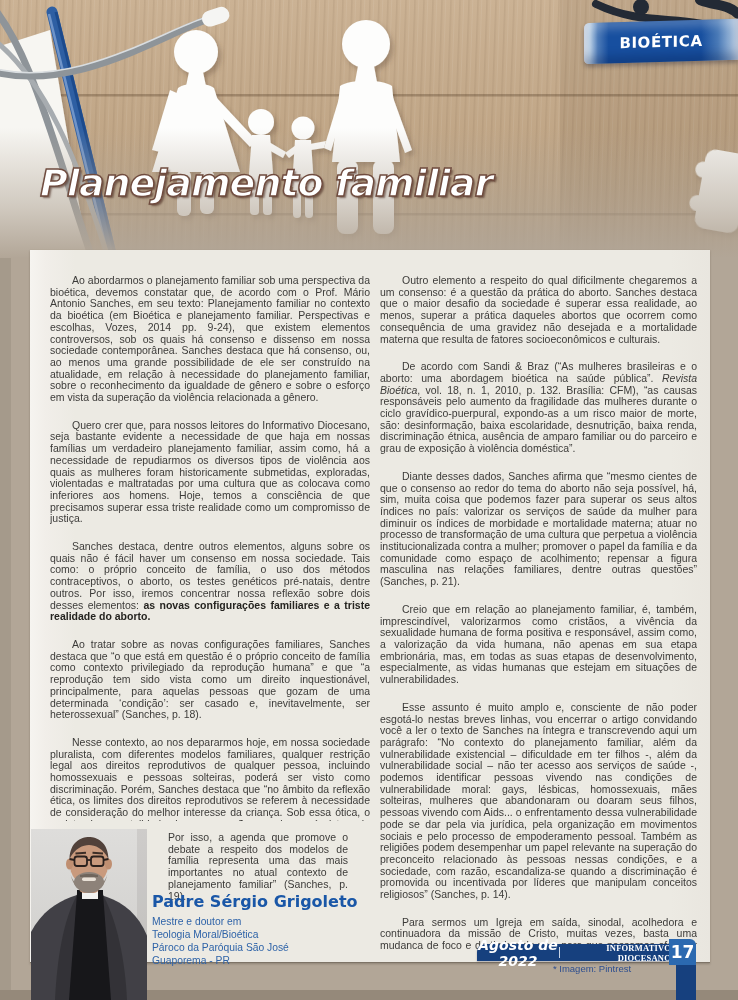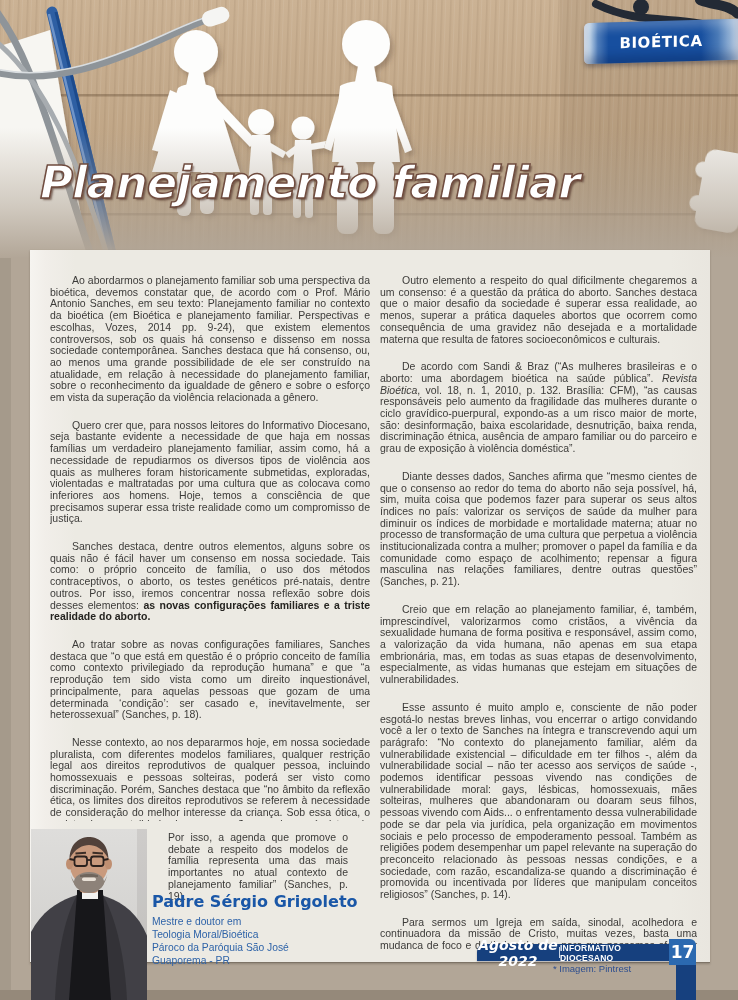--- a/index.html
+++ b/index.html
@@ -24,21 +24,21 @@
     border-radius:5px 0 0 5px;
     transform:skewY(-1.6deg);
     box-shadow:0 3px 4px rgba(30,30,50,.35), inset 0 -7px 10px rgba(0,20,70,.28), inset 0 7px 8px rgba(255,255,255,.22);
   }
   .badge span{color:#fff;font-weight:bold;font-size:15px;letter-spacing:.6px;font-family:"DejaVu Sans","Liberation Sans",sans-serif;}
 
   
   .title{position:absolute;left:40px;top:163px;z-index:5;}
   .title div{
     font-family:"DejaVu Sans","Liberation Sans",sans-serif;
-    font-style:italic;font-weight:bold;font-size:45px;line-height:40px;
+    font-style:italic;font-weight:bold;font-size:38px;line-height:40px;
     color:#fff;letter-spacing:-1px;
     -webkit-text-stroke:1.4px #6f4b3e;
     text-shadow:2px 2px 2px rgba(82,52,41,.65), -1px 1px 1px rgba(82,52,41,.4);
     white-space:nowrap;
   }
 
   
   .content-box{
     position:absolute;left:30px;top:250px;width:680px;height:712px;
     background:linear-gradient(90deg,#f6f4f0 0px,#f1eee9 16px,#eceae3 45px,#eceae3 640px,#e9e6df 680px);
@@ -70,21 +70,21 @@
 
   
   .footer-strip{position:absolute;left:676px;top:944px;width:20px;height:56px;background:#16407e;z-index:6;}
   .footer-bar{
     position:absolute;left:477px;top:944px;width:194px;height:17px;background:#16407e;
     border-radius:8px 0 0 0;display:flex;align-items:center;z-index:7;
     box-shadow:0 1px 2px rgba(30,30,50,.3);
   }
   .footer-date{width:82px;text-align:center;color:#fff;font-size:14px;font-weight:bold;font-style:italic;font-family:"DejaVu Sans","Liberation Sans",sans-serif;}
   .footer-div{width:1px;height:11px;background:#c8d4e6;}
-  .footer-pub{flex:1;text-align:left;color:#fff;font-size:8.5px;font-weight:bold;letter-spacing:.2px;font-family:Liberation Sans, sans-serif;}
+  .footer-pub{flex:1;text-align:right;color:#fff;font-size:8.5px;font-weight:bold;letter-spacing:.2px;font-family:Liberation Serif, serif;}
   .footer-tab{
     position:absolute;left:669px;top:939px;width:27px;height:26px;background:#2b69b0;
     border-radius:0 6px 0 0;display:flex;align-items:center;justify-content:center;z-index:8;
     color:#fff;font-weight:bold;font-size:17px;font-family:"DejaVu Sans","Liberation Sans",sans-serif;
   }
   .credit{position:absolute;left:500px;top:963px;width:184px;text-align:center;color:#2d4e8f;font-size:9.5px;z-index:7;}
 </style>
 </head>
 <body>
 

